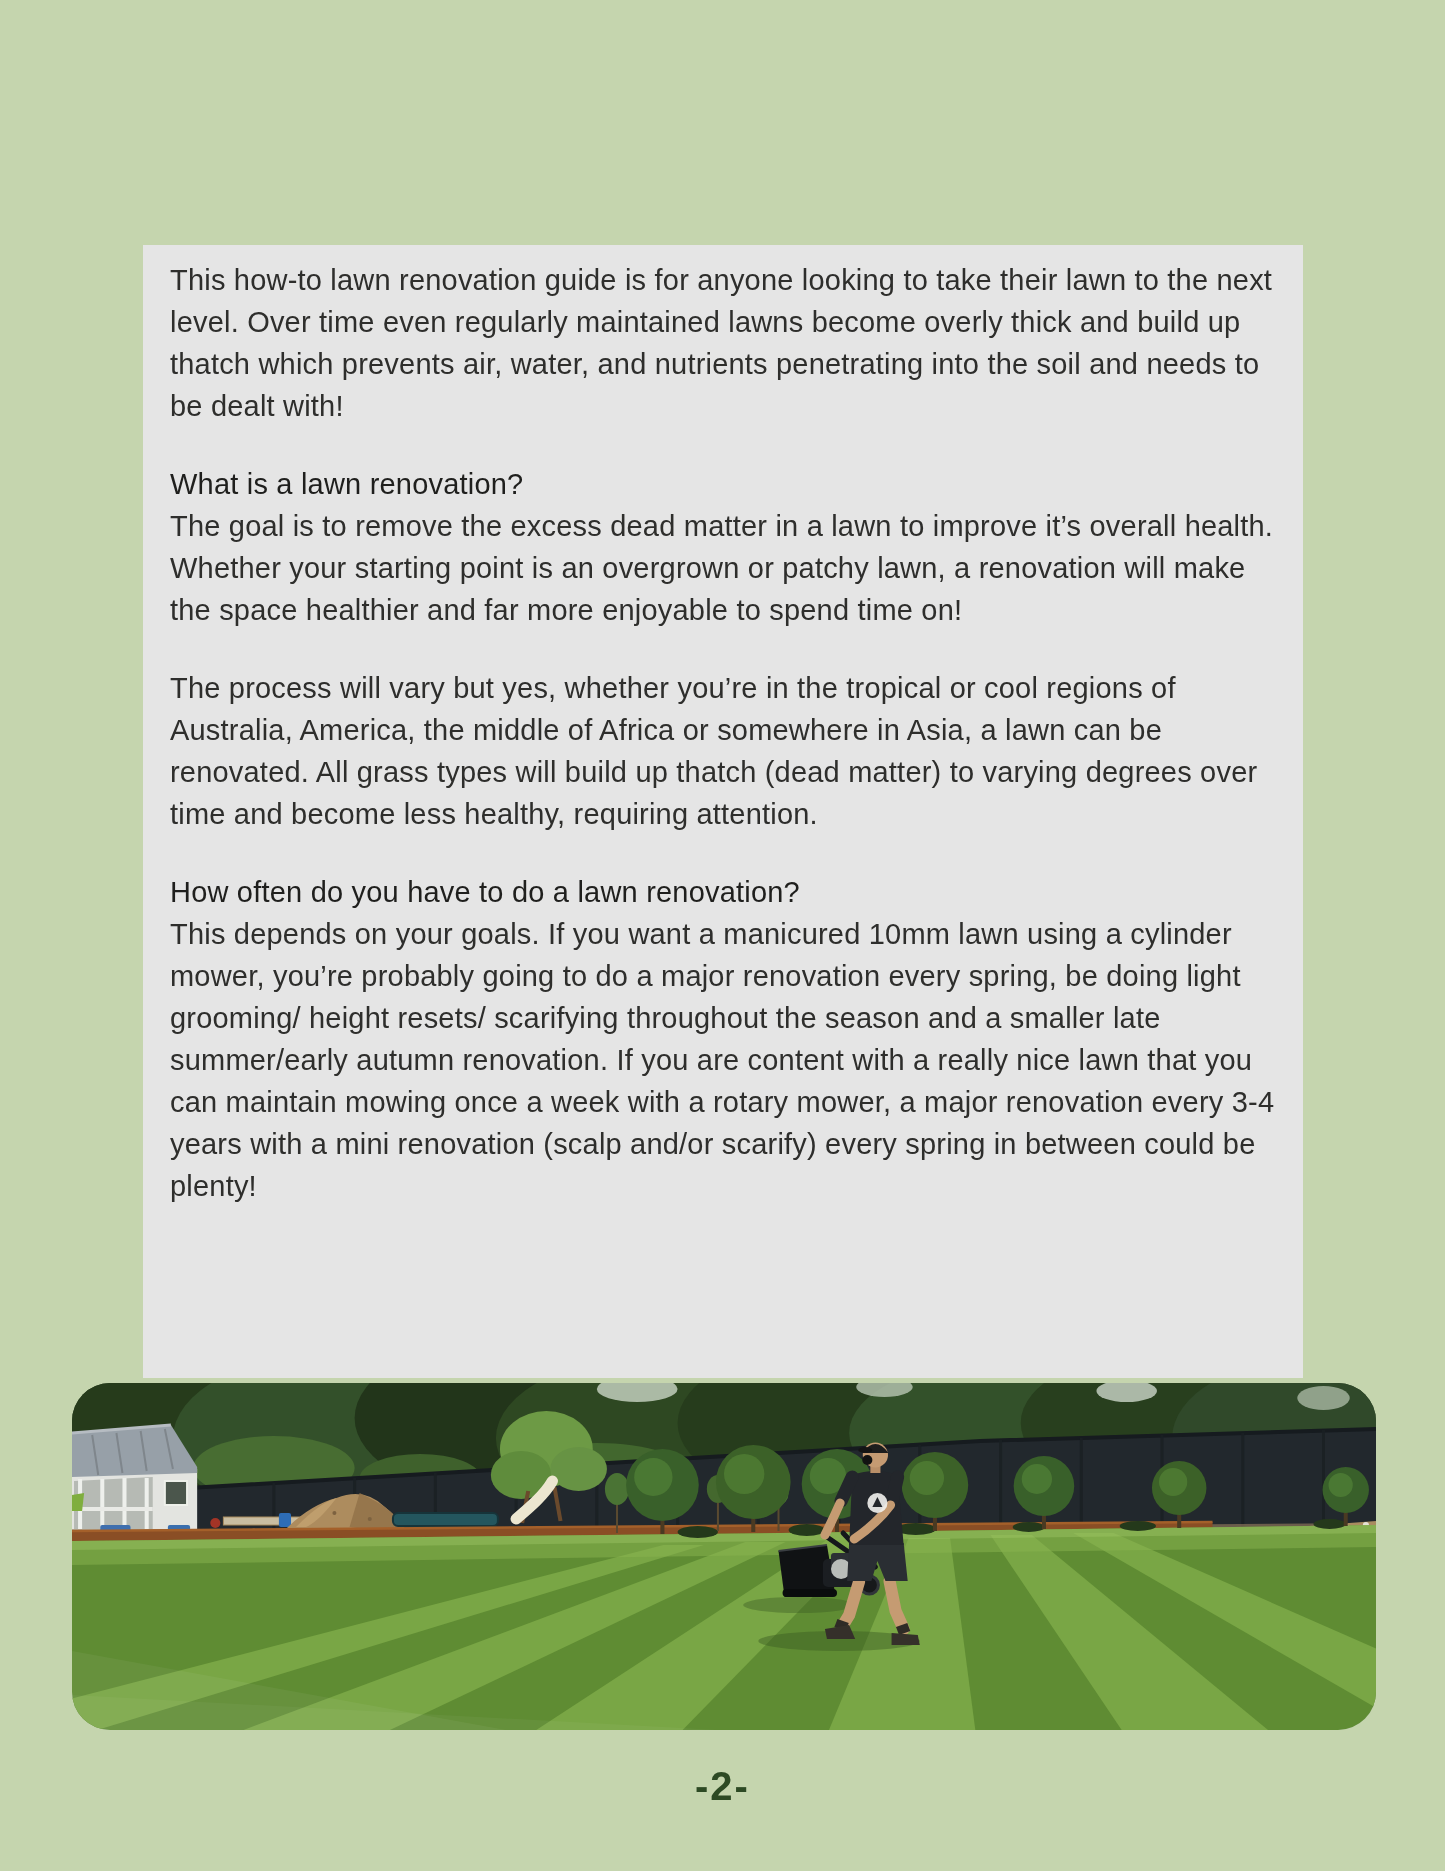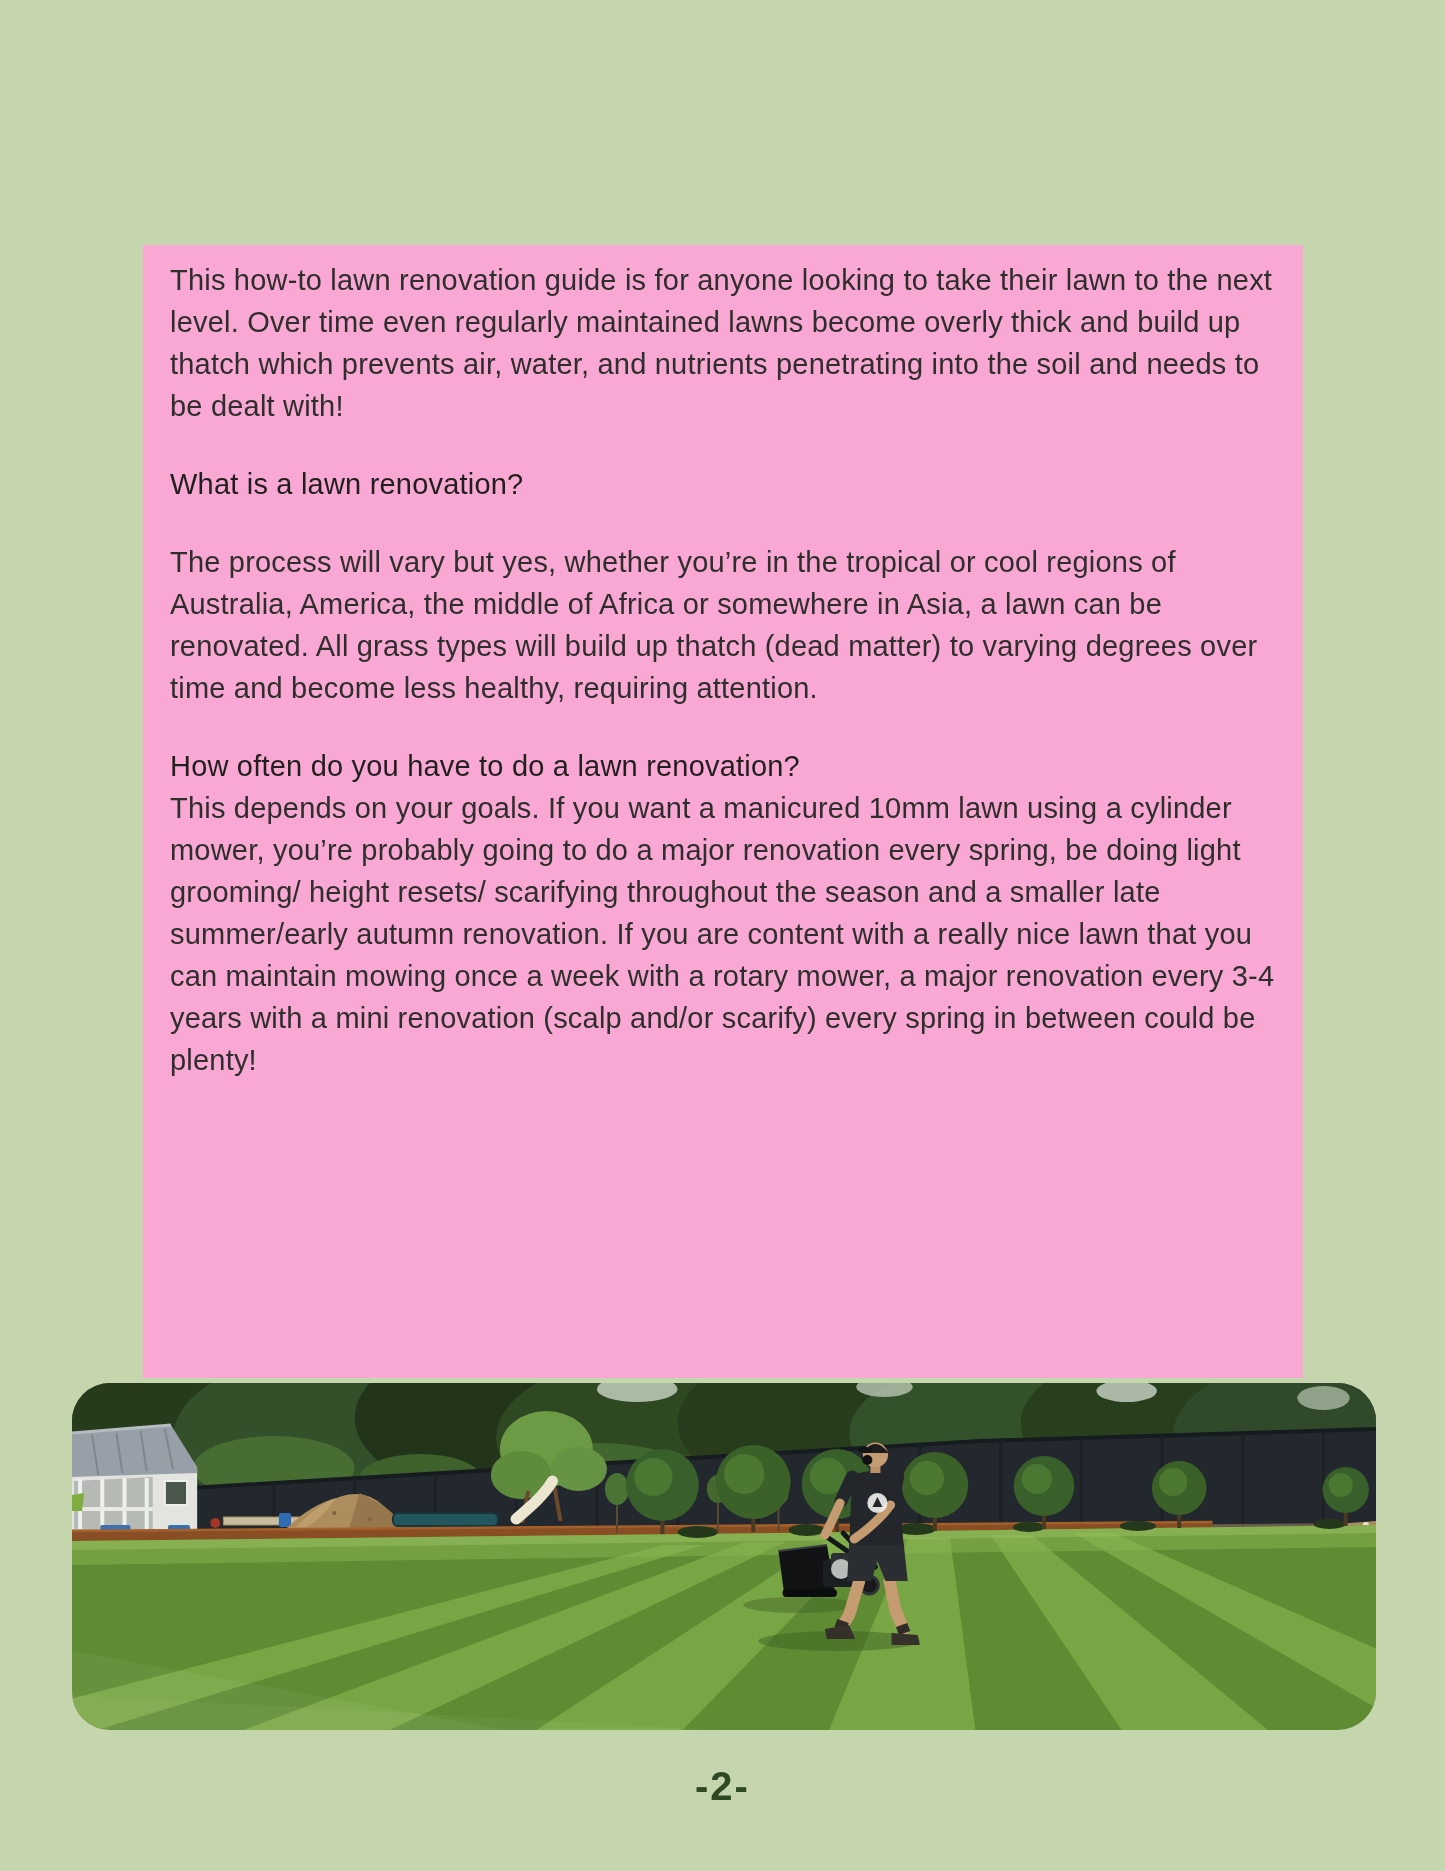--- a/index.html
+++ b/index.html
@@ -25,21 +25,21 @@
   }
   .header-sep{
     position:absolute;left:962px;top:50%;transform:translateY(-54%);
     font-size:86px;font-weight:400;color:#2d4a24;
   }
   .header-search{position:absolute;left:1018px;top:50%;transform:translateY(-50%);width:66px;height:66px;cursor:pointer;}
 
   
   .text-panel{
     position:absolute;left:143px;top:245px;width:1160px;height:1133px;
-    background:#f9a8d4;
+    background:#e5e5e5;
     box-sizing:border-box;
     padding:14px 26px 20px 27px;
     overflow:hidden;
     color:#2e2e2c;
     font-size:29px;line-height:42px;letter-spacing:.2px;
   }
   .text-panel .block{margin:0 0 36px 0;}
   .text-panel .block:last-child{margin-bottom:0;margin-top:12px;}
   .qa .q{font-weight:400;color:#1f1f1d;}
 
@@ -62,20 +62,21 @@
 <body>
 
 <div class="page">
 
 
   <div class="text-panel">
     <p class="block">This how-to lawn renovation guide is for anyone looking to take their lawn to the next level. Over time even regularly maintained lawns become overly thick and build up thatch which prevents air, water, and nutrients penetrating into the soil and needs to be dealt with!</p>
 
     <div class="block qa">
       <div class="q">What is a lawn renovation?</div>
+      <div class="a">The goal is to remove the excess dead matter in a lawn to improve it’s overall health. Whether your starting point is an overgrown or patchy lawn, a renovation will make the space healthier and far more enjoyable to spend time on!</div>
     </div>
 
     <div class="block qa">
       <div class="a">The process will vary but yes, whether you’re in the tropical or cool regions of Australia, America, the middle of Africa or somewhere in Asia, a lawn can be renovated. All grass types will build up thatch (dead matter) to varying degrees over time and become less healthy, requiring attention.</div>
     </div>
 
     <div class="block qa">
       <div class="q">How often do you have to do a lawn renovation?</div>
       <div class="a">This depends on your goals. If you want a manicured 10mm lawn using a cylinder mower, you’re probably going to do a major renovation every spring, be doing light grooming/ height resets/ scarifying throughout the season and a smaller late summer/early autumn renovation. If you are content with a really nice lawn that you can maintain mowing once a week with a rotary mower, a major renovation every 3-4 years with a mini renovation (scalp and/or scarify) every spring in between could be plenty!</div>
     </div>

